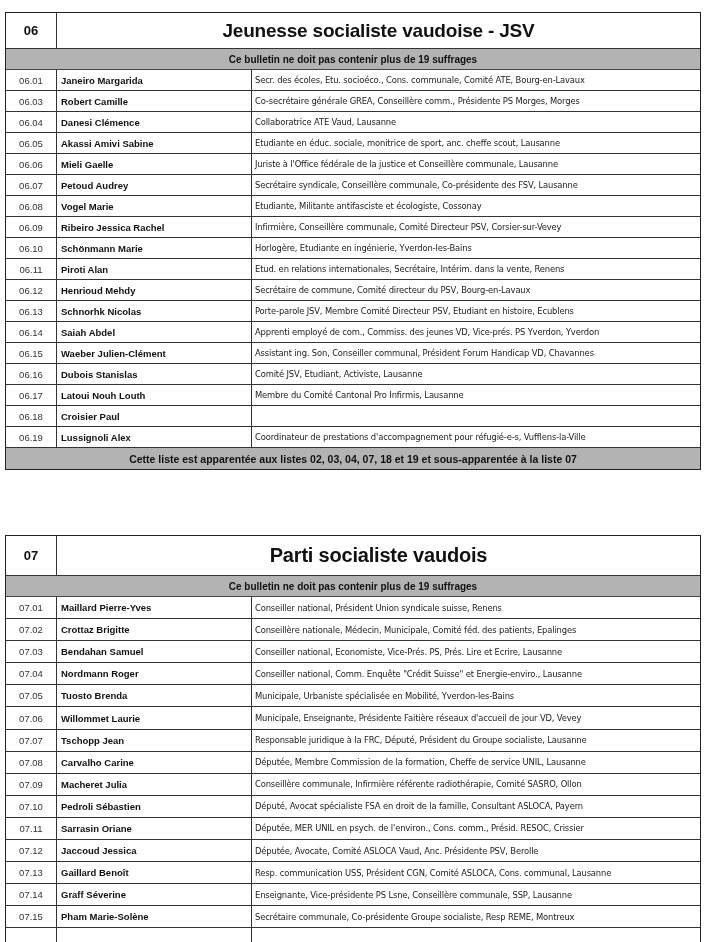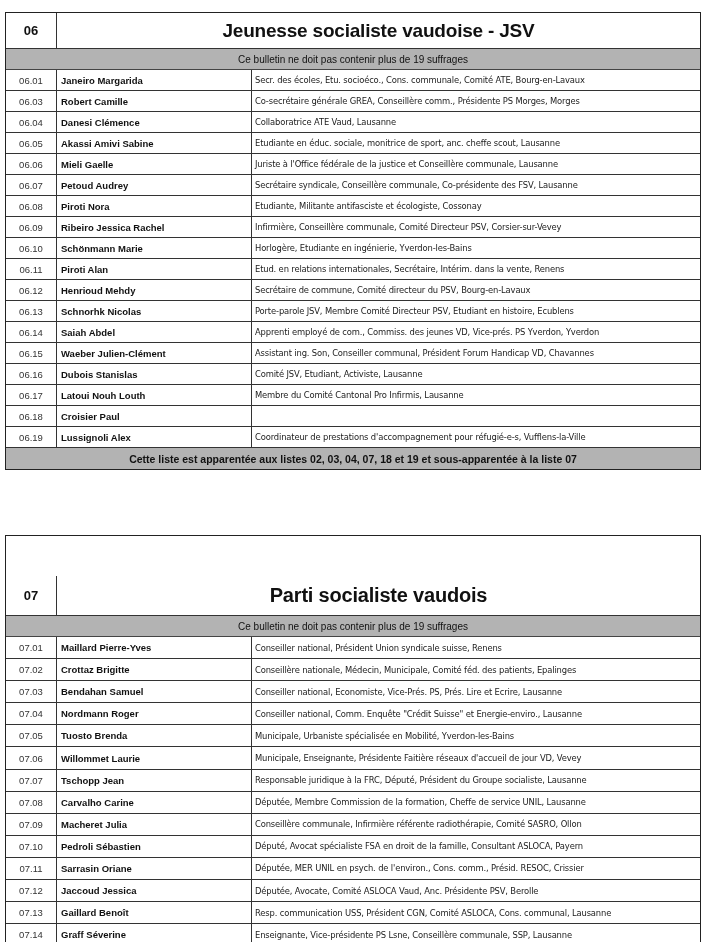--- a/index.html
+++ b/index.html
@@ -4,30 +4,30 @@
   <style>
     html, body { margin: 0; padding: 0; background: #ffffff; }
     body { width: 713px; height: 942px; position: relative; overflow: hidden;
            font-family: "Liberation Sans", sans-serif; color: #111; }
     .list { position: absolute; left: 5px; width: 696px; border: 1.5px solid #222;
             box-sizing: border-box; background: #fff; }
     .list.t1 { top: 12px; }
     .list.t2 { top: 535px; border-bottom: none; }
     .head { display: flex; border-bottom: 1.5px solid #333; }
     .t1 .head { height: 35px; }
-    .t2 .head { height: 39px; margin-top: 40px; }
+    .t2 .head { height: 39px; }
     .head .num { width: 50px; border-right: 1.5px solid #333; display: flex;
                  align-items: center; justify-content: center; font-weight: bold;
                  font-size: 13px; }
     .head .title { flex: 1; display: flex; align-items: center; justify-content: center;
                    font-size: 19px; font-weight: bold; letter-spacing: -0.2px; }
     .t2 .head .title { font-size: 20px; }
     .bar { height: 20px; background: #b3b3b3; border-bottom: 1.5px solid #444;
            display: flex; align-items: center; justify-content: center;
-           font-size: 10px; font-weight: normal; color: #111; }
+           font-size: 10px; font-weight: bold; color: #111; }
     .footer { height: 21px; background: #b3b3b3; display: flex; align-items: center;
               justify-content: center; font-size: 10.5px; font-weight: bold; }
     .row { display: flex; height: 21px; border-bottom: 1px solid #333;
            box-sizing: border-box; font-size: 9.5px; }
     .row .c-num { width: 50px; border-right: 1.5px solid #333; display: flex;
                   align-items: center; justify-content: center; color: #333; }
     .row .c-name { width: 195px; border-right: 1.5px solid #333; display: flex;
                    align-items: center; padding-left: 4px; box-sizing: border-box;
                    font-weight: bold; font-size: 9.5px; }
     .row .c-desc { flex: 1; display: flex; align-items: center; padding-left: 3px;
@@ -71,21 +71,21 @@
         <div class="c-name">Mieli Gaelle</div>
         <div class="c-desc">Juriste à l'Office fédérale de la justice et Conseillère communale, Lausanne</div>
       </div>
       <div class="row">
         <div class="c-num">06.07</div>
         <div class="c-name">Petoud Audrey</div>
         <div class="c-desc">Secrétaire syndicale, Conseillère communale, Co-présidente des FSV, Lausanne</div>
       </div>
       <div class="row">
         <div class="c-num">06.08</div>
-        <div class="c-name">Piroti Nora</div>
+        <div class="c-name">Vogel Marie</div>
         <div class="c-desc">Etudiante, Militante antifasciste et écologiste, Cossonay</div>
       </div>
       <div class="row">
         <div class="c-num">06.09</div>
         <div class="c-name">Ribeiro Jessica Rachel</div>
         <div class="c-desc">Infirmière, Conseillère communale, Comité Directeur PSV, Corsier-sur-Vevey</div>
       </div>
       <div class="row">
         <div class="c-num">06.10</div>
         <div class="c-name">Schönmann Marie</div>

